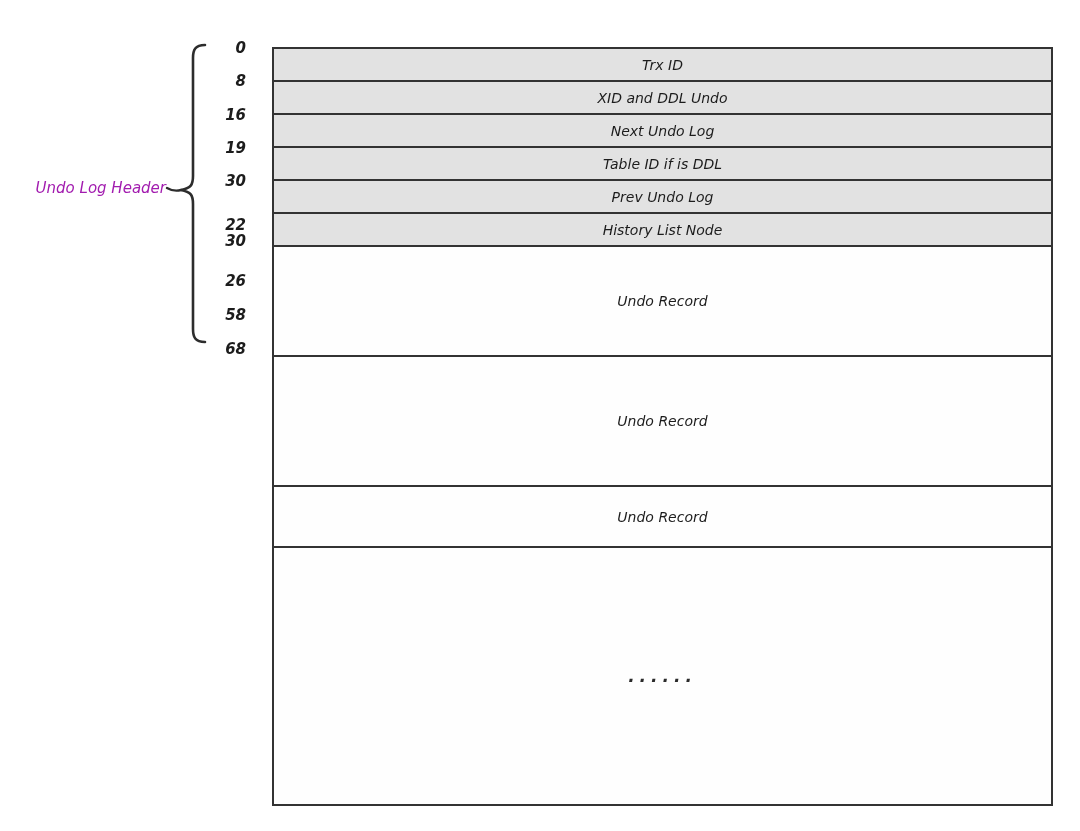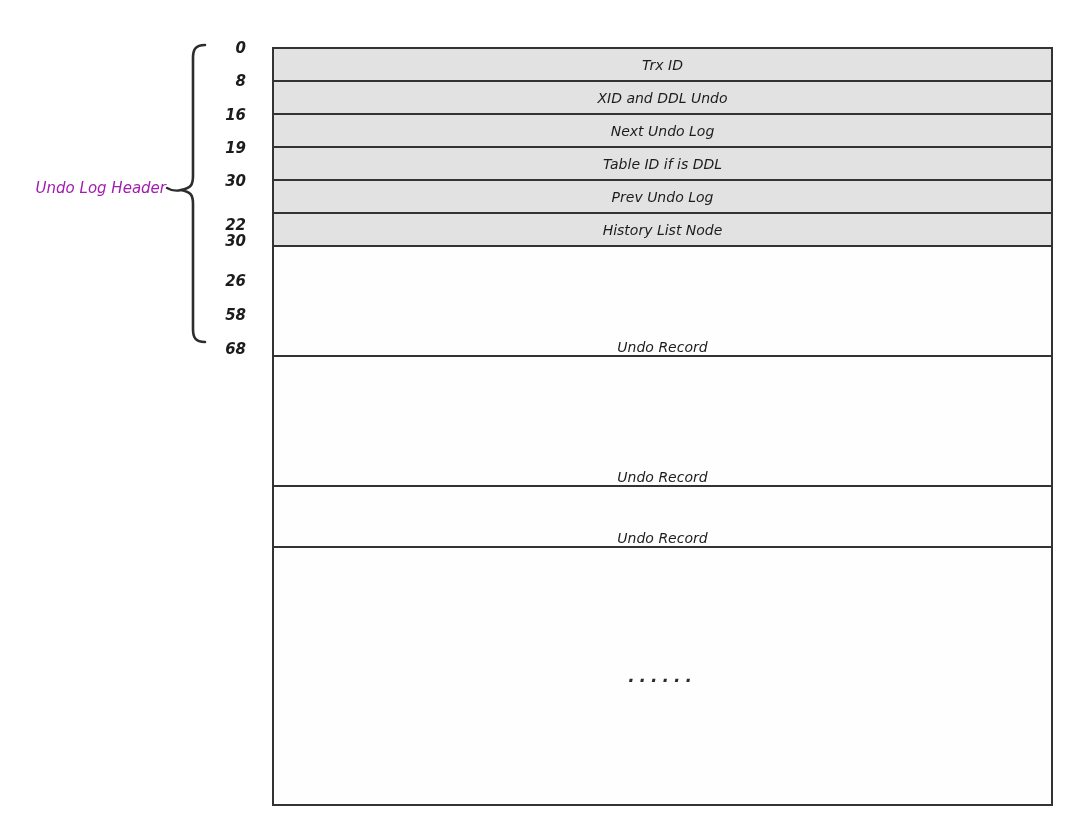--- a/index.html
+++ b/index.html
@@ -65,21 +65,21 @@
     display: flex;
     align-items: center;
     justify-content: center;
     border-bottom: 2px solid #333333;
     font-size: 14px;
     flex: none;
     box-sizing: content-box;
   }
   .row:last-child { border-bottom: none; }
   .row.hdr { height: 31px; background: #e2e2e2; }
-  .row.rec { background: #fefefe; align-items: flex-end; }
+  .row.rec { background: #fefefe; }
   .row.dots { flex: 1 1 auto; background: #fefefe; }
   .dots-text {
     font-size: 17px;
     font-weight: bold;
     letter-spacing: 5px;
     line-height: 10px;
     color: #2a2a2a;
   }
 </style>
 </head>

